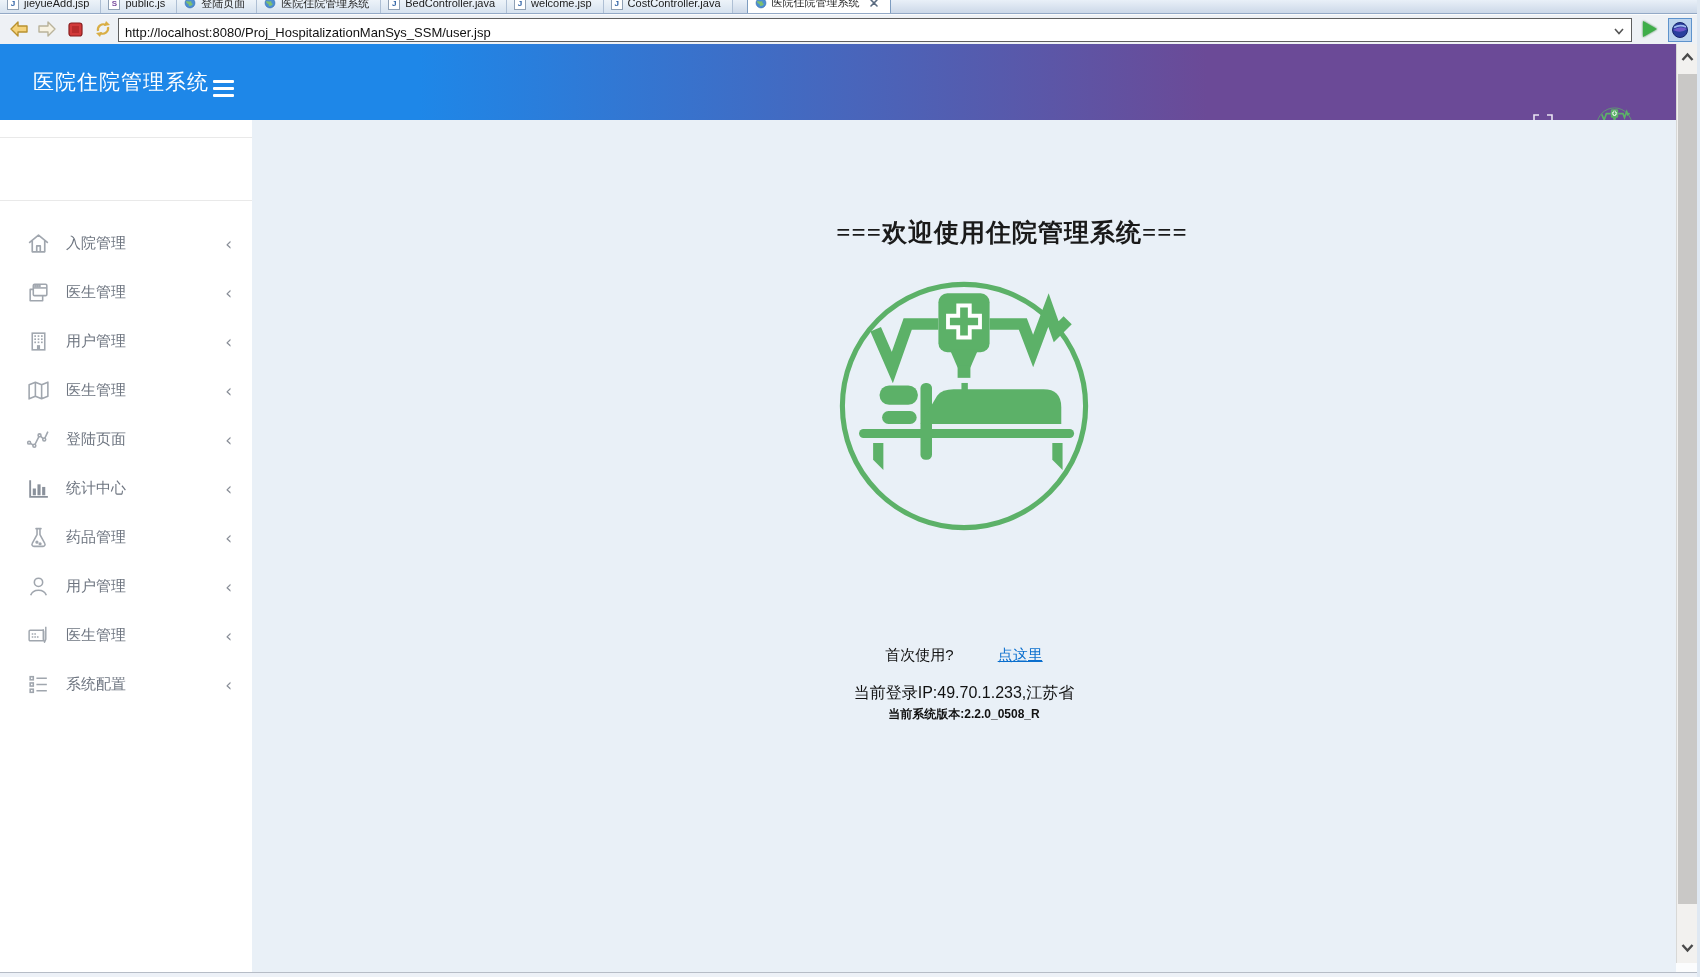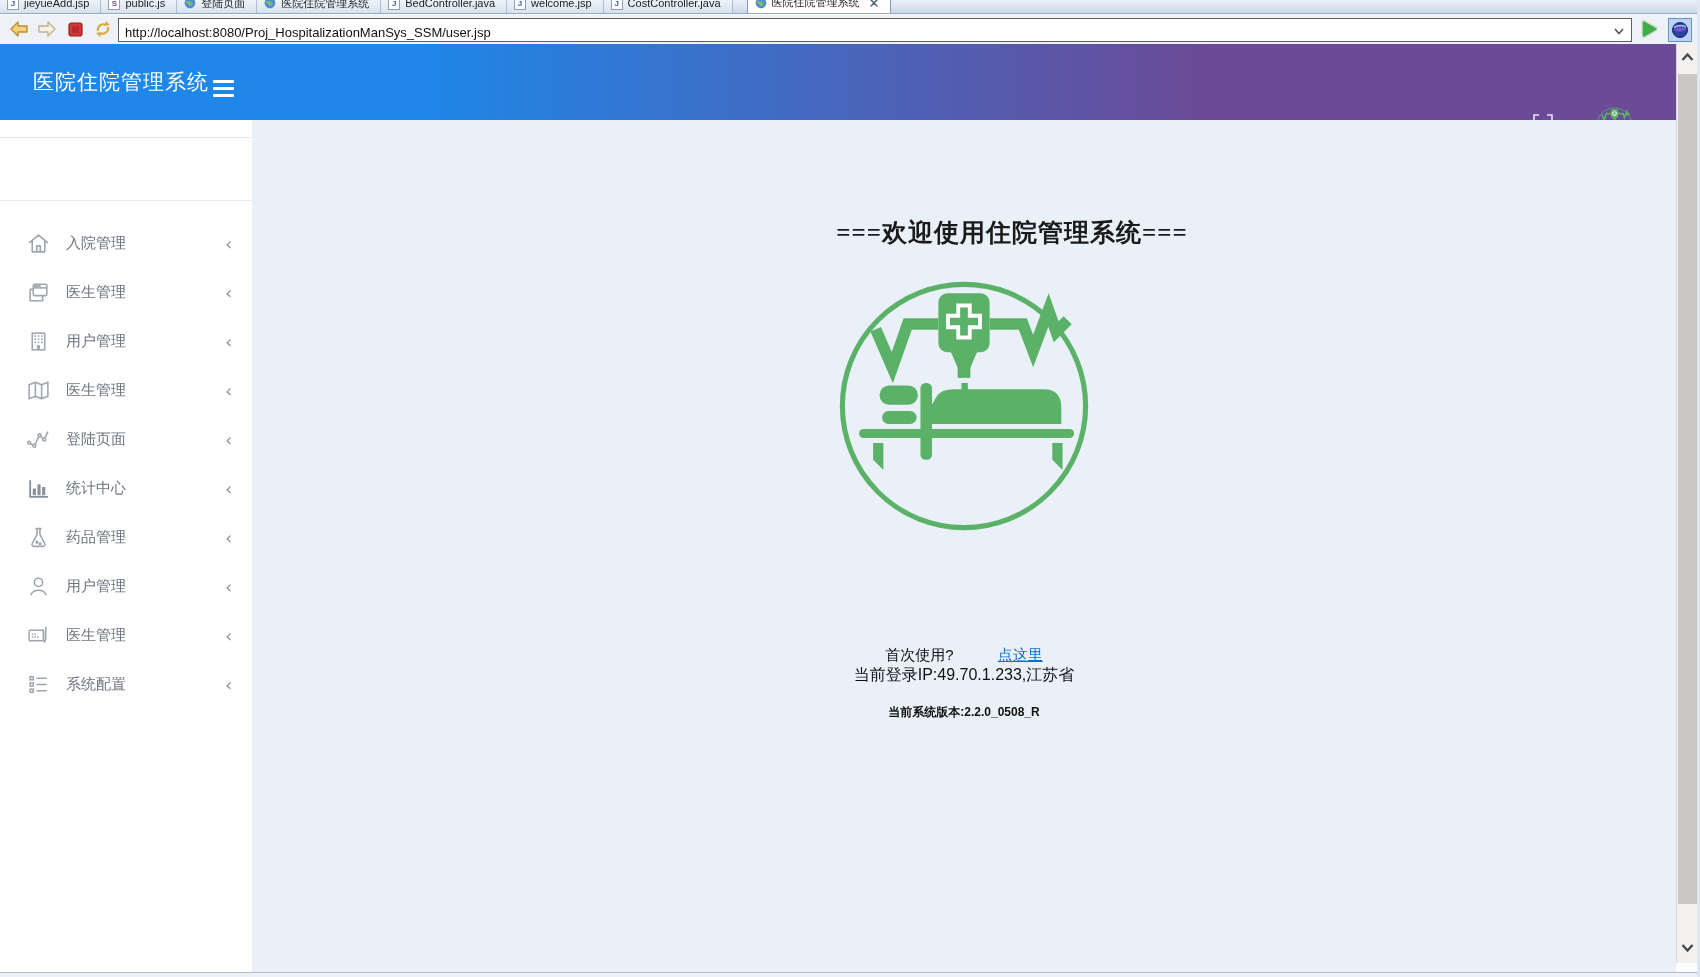--- a/index.html
+++ b/index.html
@@ -100,22 +100,22 @@
   }
   .welcome-h {
     position:absolute; top:96px; left:0; width:100%;
     text-align:center; font-family:"Liberation Serif","DejaVu Serif",serif;
     font-size:25px; font-weight:bold; color:#1a1a1a; letter-spacing:1px;margin-left:48px;
   }
   .logo-wrap { position:absolute; top:158px; left:50%; transform:translateX(-50%); width:256px; height:256px; }
   .notes { position:absolute; top:526px; left:0; width:100%; text-align:center; line-height:1.25; }
   .note1 { font-size:15px; color:#111; }
   .note1 a { color:#0b6fce; text-decoration:underline; cursor:pointer;margin-left:44px; }
-  .note2 { font-size:16px; color:#111; margin-top:0; }
-  .note3 { font-size:12px; color:#111; font-weight:bold; margin-top:20px; }
+  .note2 { font-size:16px; color:#111; margin-top:18px; }
+  .note3 { font-size:12px; color:#111; font-weight:bold; margin-top:4px; }
 
   
   .vscroll {
     position:absolute; left:1676px; top:44px; width:21px; height:919px;
     background:#f2f1ef; border-left:1px solid #d8d8d6;
   }
   .vs-arrow { position:absolute; left:3px; width:15px; height:15px; cursor:pointer; }
   .vs-up { top:6px; }
   .vs-down { top:896px; }
   .vs-thumb { position:absolute; left:1px; top:30px; width:19px; height:830px;

